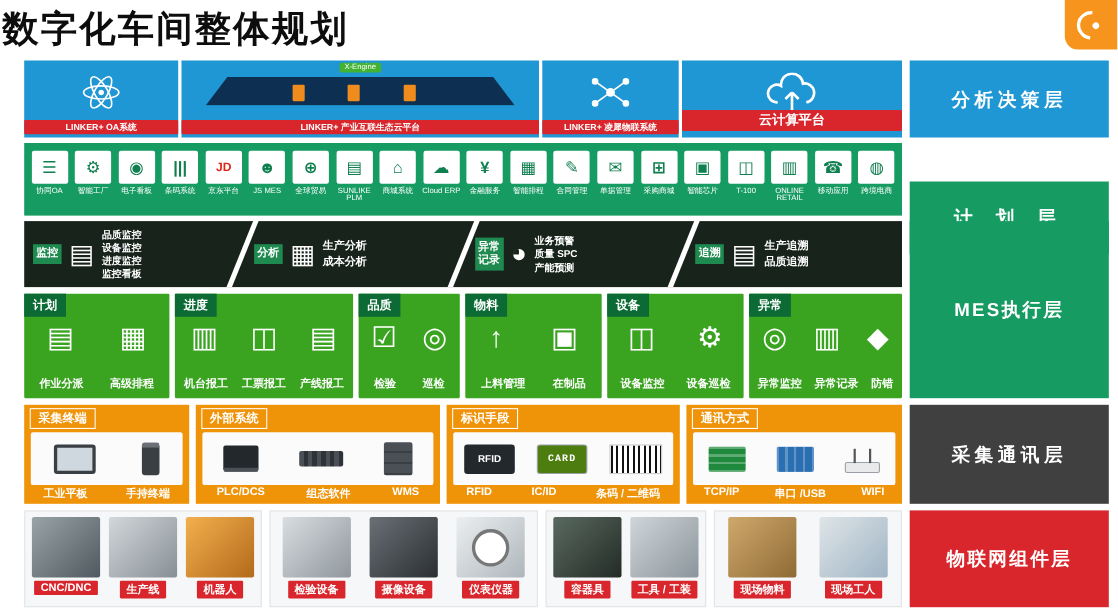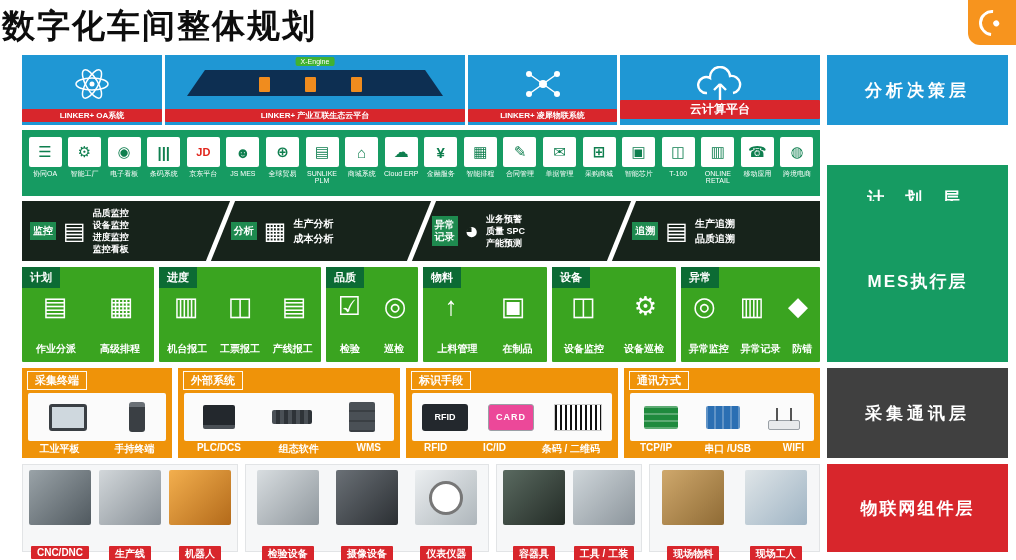--- a/index.html
+++ b/index.html
@@ -56,32 +56,32 @@
   .o-tag { display:inline-block; margin:3px 0 0 5px; border:1px solid rgba(255,255,255,.95); color:#fff; font-size:11px; font-weight:bold; padding:1px 7px; }
   .o-body { position:absolute; left:6px; right:6px; top:25px; bottom:17px; background:#fbfbfb; border-radius:2px; display:flex; align-items:center; justify-content:space-around; }
   .o-labels { position:absolute; left:0; right:0; bottom:2px; display:flex; justify-content:space-around; color:#fff; font-size:10px; font-weight:bold; white-space:nowrap; }
 
   .dev-tablet { width:38px; height:27px; border:3px solid #3a3f44; border-radius:3px; background:#cfd8de; }
   .dev-handheld { width:16px; height:30px; background:#3a3f44; border-radius:3px; border-top:5px solid #6a7076; }
   .dev-monitor { width:32px; height:24px; background:#23282d; border-radius:2px; border-bottom:4px solid #4a5056; }
   .dev-keyboard { width:40px; height:14px; border-radius:2px; background:repeating-linear-gradient(90deg,#4a5056 0 4px,#2e3338 4px 8px); }
   .dev-cabinet { width:26px; height:30px; border-radius:2px; background:repeating-linear-gradient(180deg,#4a5056 0 8px,#3a3f44 8px 10px); }
   .dev-rfid { width:46px; height:27px; background:#23282d; color:#fff; font-size:9px; font-weight:bold; display:flex; align-items:center; justify-content:center; border-radius:3px; }
-  .dev-card { width:46px; height:27px; background:#ec4899; color:#fff; border:1px solid #9aa0a6; font-size:9px; font-weight:bold; display:flex; align-items:center; justify-content:center; border-radius:3px; letter-spacing:1px; }
+  .dev-card { width:46px; height:27px; background:#4d7c0f; color:#fff; border:1px solid #9aa0a6; font-size:9px; font-weight:bold; display:flex; align-items:center; justify-content:center; border-radius:3px; letter-spacing:1px;font-family:Liberation Mono, monospace; }
   .dev-barcode { width:48px; height:27px; border:1px solid #ccc; background:repeating-linear-gradient(90deg,#111 0 2px,#fff 2px 5px); }
   .dev-board-green { width:34px; height:23px; background:#1f8a3d; border-radius:2px; box-shadow:inset 0 0 0 2px #joe; background-image:repeating-linear-gradient(0deg,rgba(255,255,255,.28) 0 2px,transparent 2px 7px); }
   .dev-board-blue { width:34px; height:23px; background:#2b6fb3; border-radius:2px; background-image:repeating-linear-gradient(90deg,rgba(255,255,255,.25) 0 2px,transparent 2px 8px); }
   .dev-router { width:32px; height:10px; background:#e8eaec; border:1px solid #9aa0a6; border-radius:2px; position:relative; margin-top:16px; }
   .dev-router::before, .dev-router::after { content:""; position:absolute; top:-13px; width:2px; height:13px; background:#555; }
   .dev-router::before { left:7px; } .dev-router::after { right:7px; }
 
   
   .row-iot { top:464px; height:88px; display:flex; gap:7px; }
   .i-panel { background:#f6f7f8; border:1px solid #e2e4e6; display:flex; align-items:flex-start; justify-content:space-around; padding:5px 2px 3px; }
-  .i-item { display:flex; flex-direction:column; align-items:center; gap:21px; }
+  .i-item { display:flex; flex-direction:column; align-items:center; gap:3px; }
   .photo { width:62px; height:55px; border-radius:2px; position:relative; }
   .cap { background:#d8262c; color:#fff; font-size:10px; font-weight:bold; padding:1px 6px; white-space:nowrap; border-radius:1px; }
   .ph-cnc      { background:linear-gradient(135deg,#9aa3a8,#50595f); }
   .ph-line     { background:linear-gradient(135deg,#d2d7da,#878f96); }
   .ph-robot    { background:linear-gradient(135deg,#f3af4e,#b36a1a); }
   .ph-inspect  { background:linear-gradient(135deg,#d8dde0,#8f979d); }
   .ph-camera   { background:linear-gradient(135deg,#6a7076,#2b2f33); }
   .ph-gauge    { background:linear-gradient(135deg,#eceff1,#aeb6bb); display:flex; align-items:center; justify-content:center; }
   .ph-gauge .dial { width:34px; height:34px; border:3px solid #777; border-radius:50%; background:#fff; }
   .ph-container{ background:linear-gradient(135deg,#5a6a60,#232b26); }
@@ -122,21 +122,21 @@
     </div>
     <div class="a-tile" style="flex:1">
       <span class="a-badge">X-Engine</span>
       <div class="platform">
         <span class="m m1"></span>
         <span class="m m2"></span>
         <span class="m m3"></span>
       </div>
       <span class="cap"><b>LINKER+</b> <span>产业互联生态云平台</span></span>
     </div>
-    <div class="a-tile" style="width:149px">
+    <div class="a-tile" style="width:124px">
       <svg width="44" height="36" viewBox="0 0 44 36" style="margin-bottom:12px">
           <g stroke="#fff" stroke-width="1.5">
             <line x1="22" y1="18" x2="8" y2="8"></line>
             <line x1="22" y1="18" x2="36" y2="8"></line>
             <line x1="22" y1="18" x2="8" y2="28"></line>
             <line x1="22" y1="18" x2="36" y2="28"></line>
           </g>
           <g fill="#fff">
             <circle cx="22" cy="18" r="4"></circle>
             <circle cx="8" cy="8" r="3"></circle>

